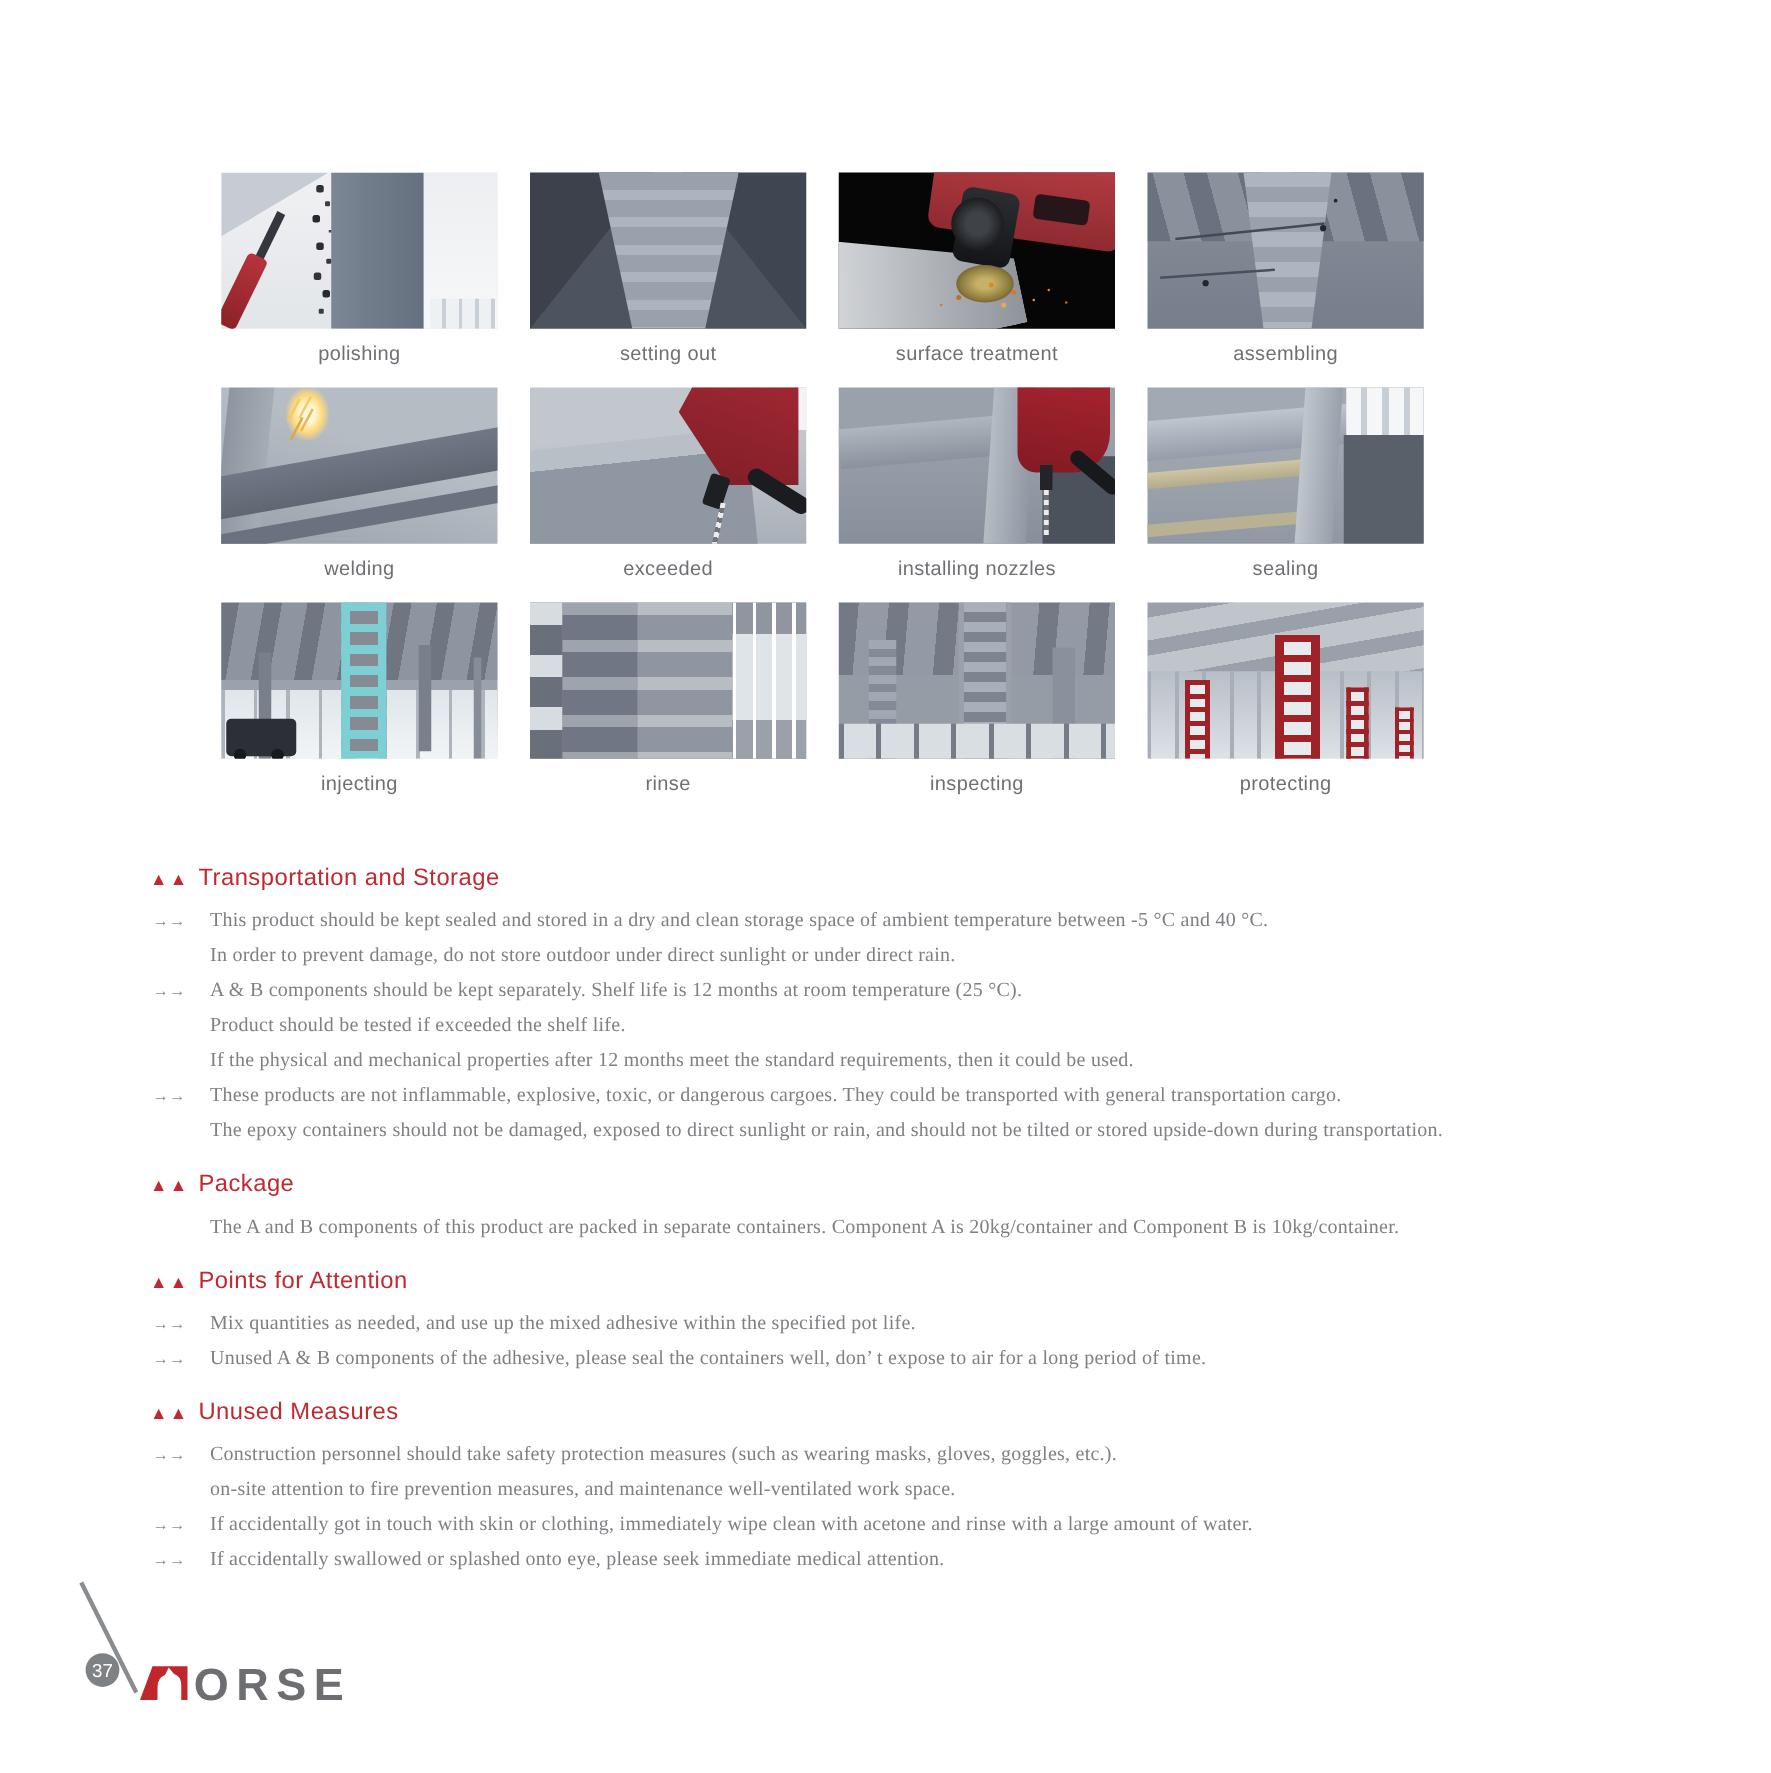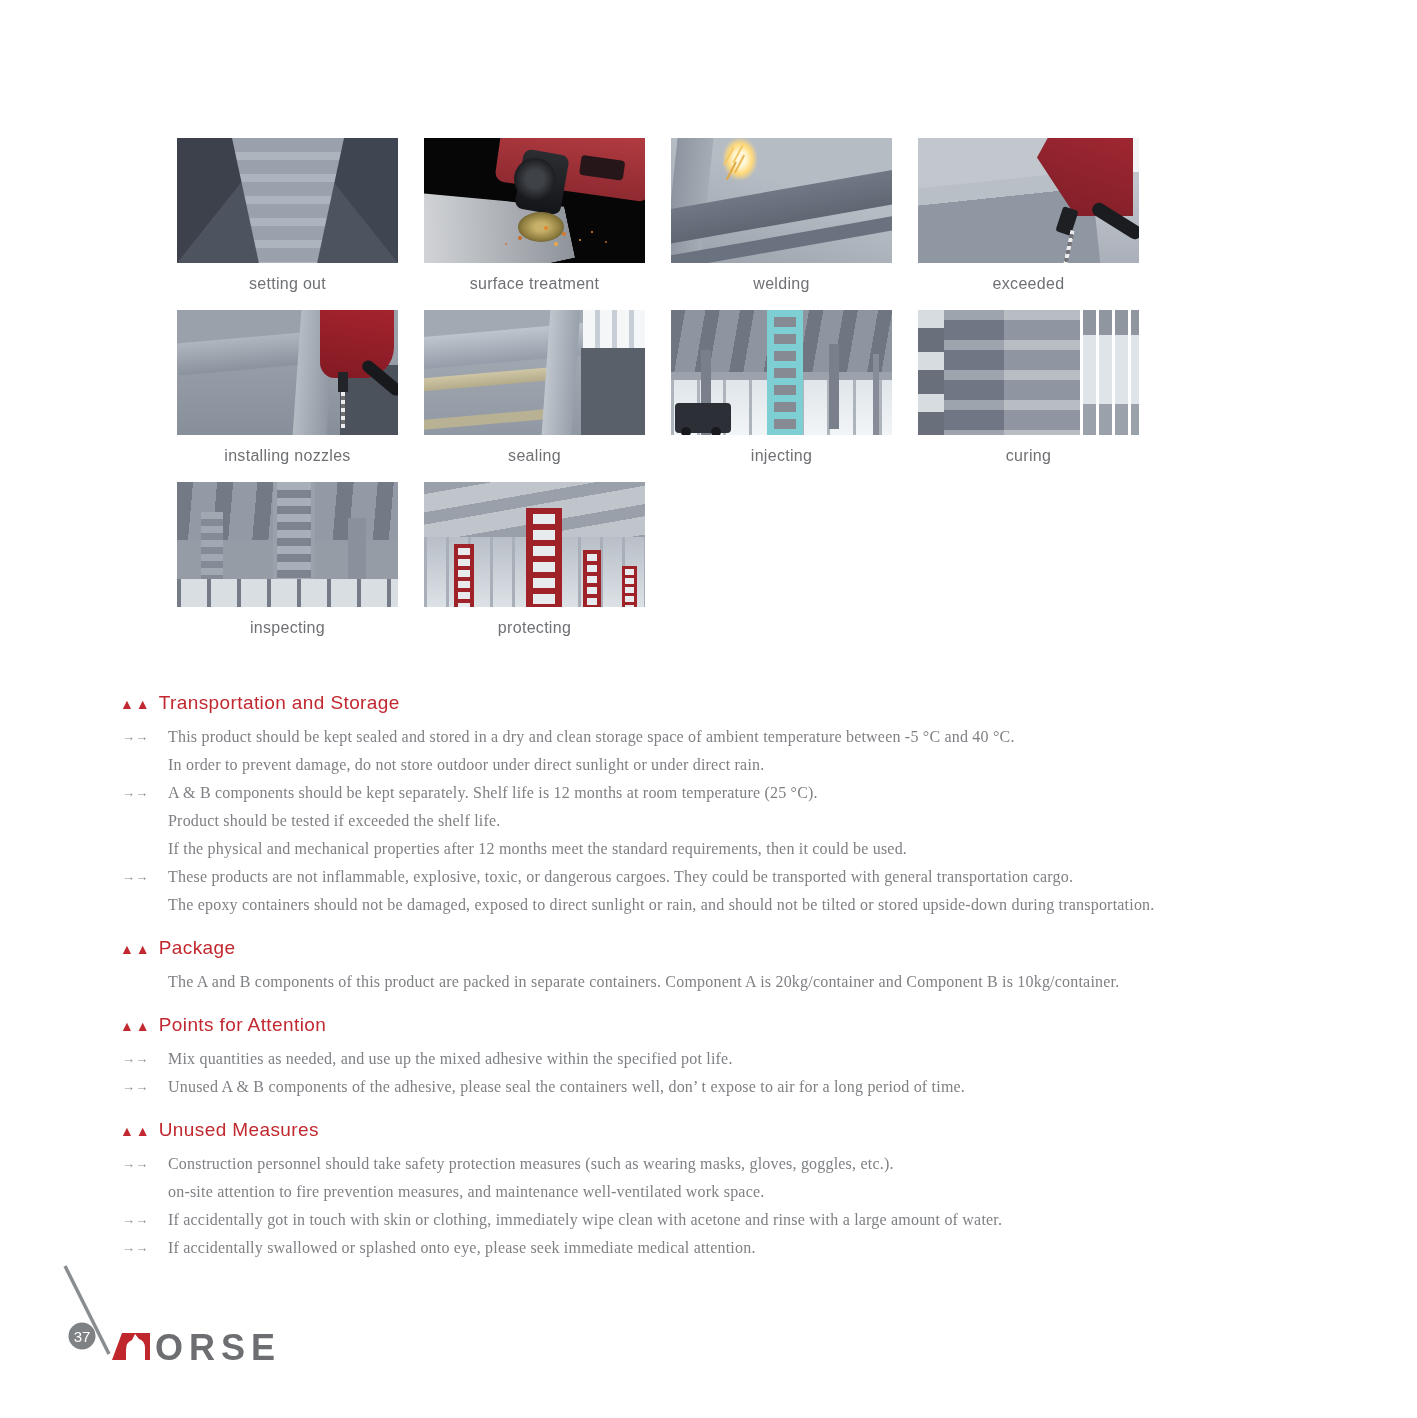--- a/index.html
+++ b/index.html
@@ -183,20 +183,32 @@
   
   .footer{position:absolute;left:44px;top:1250px;width:300px;height:130px;}
 </style>
 </head>
 <body>
 
 <div class="page">
 
   <div class="grid">
 
+    <figure class="cell">
+      <div class="pimg img-polishing">
+        <div class="a"></div>
+          <div class="b"></div>
+          <div class="c"></div>
+          <div class="g"></div>
+          <div class="d"></div>
+          <div class="e"></div>
+          <div class="f"></div>
+      </div>
+      <figcaption>polishing</figcaption>
+    </figure>
 
     <figure class="cell">
       <div class="pimg img-setting">
         <div class="a"></div>
           <div class="b"></div>
           <div class="c"></div>
       </div>
       <figcaption>setting out</figcaption>
     </figure>
 
@@ -205,20 +217,30 @@
         <div class="a"></div>
           <div class="b"></div>
           <div class="c"></div>
           <div class="d"></div>
           <div class="e"></div>
           <div class="f"></div>
       </div>
       <figcaption>surface treatment</figcaption>
     </figure>
 
+    <figure class="cell">
+      <div class="pimg img-assembling">
+        <div class="a"></div>
+          <div class="b"></div>
+          <div class="c"></div>
+          <div class="d"></div>
+          <div class="e"></div>
+      </div>
+      <figcaption>assembling</figcaption>
+    </figure>
 
     <figure class="cell">
       <div class="pimg img-welding">
         <div class="b"></div>
           <div class="a"></div>
           <div class="c"></div>
           <div class="d"></div>
           <div class="e"></div>
       </div>
       <figcaption>welding</figcaption>
@@ -272,21 +294,21 @@
       <figcaption>injecting</figcaption>
     </figure>
 
     <figure class="cell">
       <div class="pimg img-curing">
         <div class="a"></div>
           <div class="b"></div>
           <div class="c"></div>
           <div class="d"></div>
       </div>
-      <figcaption>curing</figcaption>
+      <figcaption>rinse</figcaption>
     </figure>
 
     <figure class="cell">
       <div class="pimg img-inspecting">
         <div class="a"></div>
           <div class="b"></div>
           <div class="c"></div>
           <div class="d"></div>
           <div class="e"></div>
       </div>

